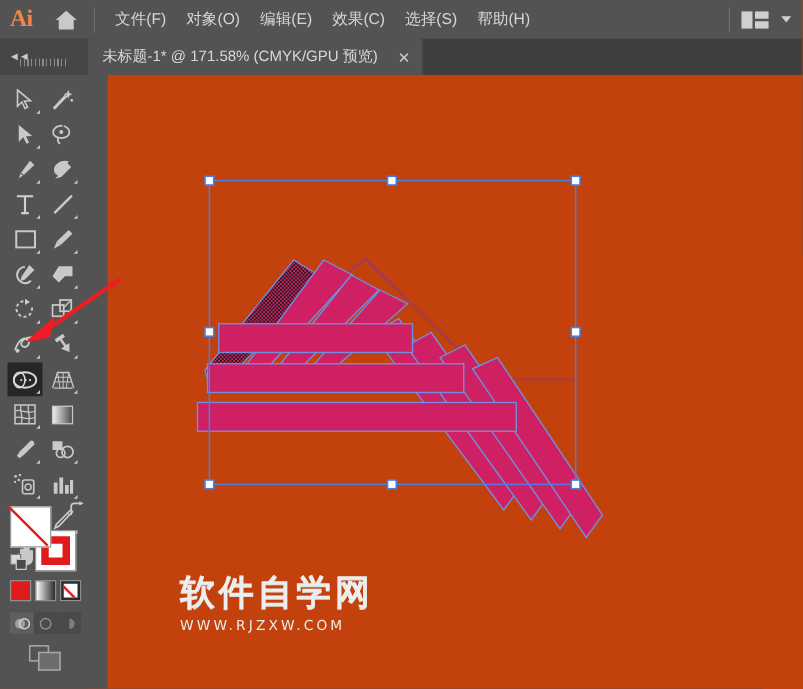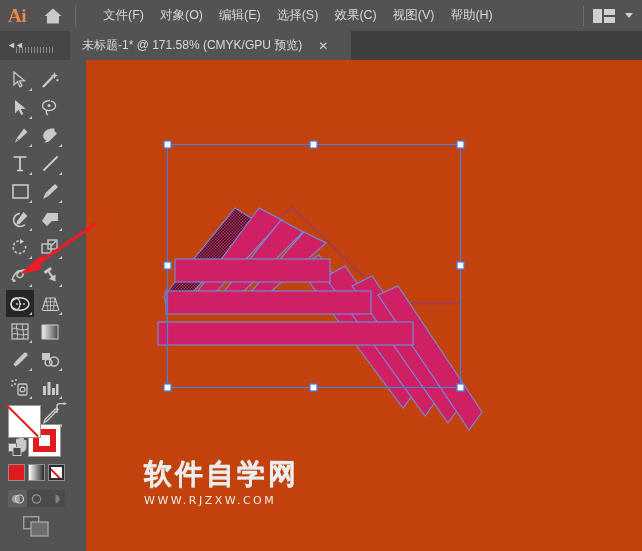--- a/index.html
+++ b/index.html
@@ -18,39 +18,39 @@
   }
   .ai-logo{
     width:34px;height:31px;display:flex;align-items:center;justify-content:center;
     color:#f0874a;font-family:"Liberation Serif","DejaVu Serif",serif;
     font-size:19px;font-weight:bold;letter-spacing:-.5px;
   }
   .home-btn{
     width:38px;height:31px;display:flex;align-items:center;justify-content:center;
   }
   .vsep{width:1px;height:20px;background:#6d6d6d;margin:0 3px;}
-  .menu-items{display:flex;align-items:flex-start;height:31px;margin-left:16px;}
+  .menu-items{display:flex;align-items:flex-start;height:31px;margin-left:5px;}
   .menu-item{
     color:#d6d6d6;font-size:12.5px;padding:0 8px;height:31px;
     display:flex;align-items:center;white-space:nowrap;
   }
   .ws-area{position:absolute;right:4px;top:0;height:31px;display:flex;align-items:center;}
   .ws-icon{display:flex;align-items:center;padding:0 6px;}
   .chev{
     width:0;height:0;border-left:4.5px solid transparent;border-right:4.5px solid transparent;
     border-top:5px solid #d0d0d0;margin-left:4px;margin-right:5px;
   }
 
   
   .tabbar{
     position:absolute;left:0;top:31px;width:642px;height:29px;background:#3f3f3f;
   }
   .tab{
     position:absolute;left:70px;top:0;height:29px;background:#535353;
-    display:flex;align-items:center;padding:0 13px 0 12px;
+    display:flex;align-items:center;padding:0 0 0 12px;
   }
   .tab-label{color:#d8d8d8;font-size:12px;white-space:nowrap;}
   .tab-close{
     color:#cfcfcf;font-size:12px;margin:0 10px 0 16px;line-height:1;
     display:flex;align-items:center;height:29px;
   }
 
   
   .tool-collapse{
     position:absolute;left:0;top:31px;width:70px;height:29px;background:#464646;
@@ -146,23 +146,22 @@
     <div class="home-btn">
       <svg width="20" height="18" viewBox="0 0 20 18">
         <path d="M10 1.5 L1.5 9 H4 V16.5 H16 V9 H18.5 Z" fill="#c9c9c9"></path>
       </svg>
     </div>
     <div class="vsep"></div>
     <div class="menu-items">
       <div class="menu-item">文件(F)</div>
       <div class="menu-item">对象(O)</div>
       <div class="menu-item">编辑(E)</div>
+      <div class="menu-item">效果(C)</div>
       <div class="menu-item">选择(S)</div>
-      <div class="menu-item">效果(C)</div>
-      <div class="menu-item">视图(V)</div>
       <div class="menu-item">帮助(H)</div>
     </div>
     <div class="ws-area">
       <div class="vsep"></div>
       <div class="ws-icon">
         <svg width="22" height="14" viewBox="0 0 22 14">
           <rect x="0" y="0" width="9" height="14" fill="#cfcfcf"></rect>
           <rect x="11" y="0" width="11" height="6" fill="#cfcfcf"></rect>
           <rect x="11" y="8" width="11" height="6" fill="#cfcfcf"></rect>
         </svg>

